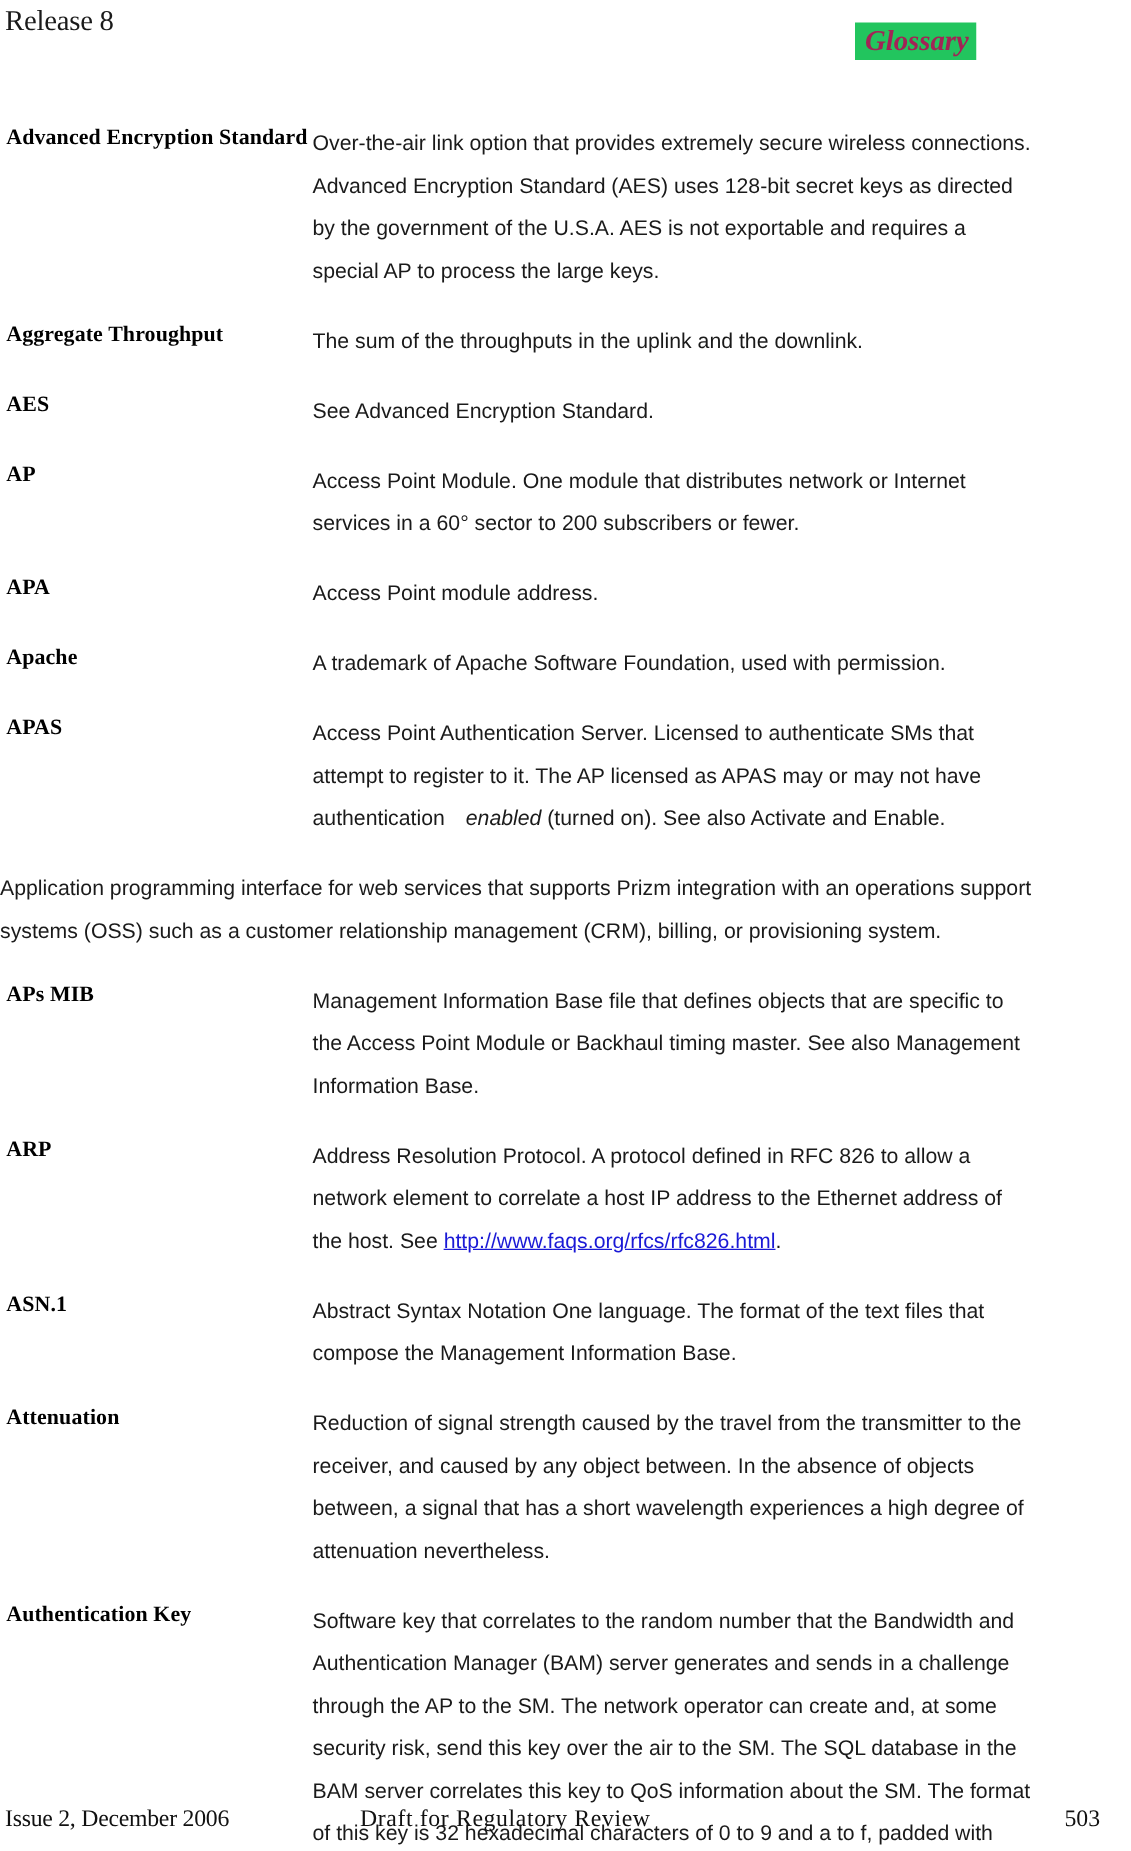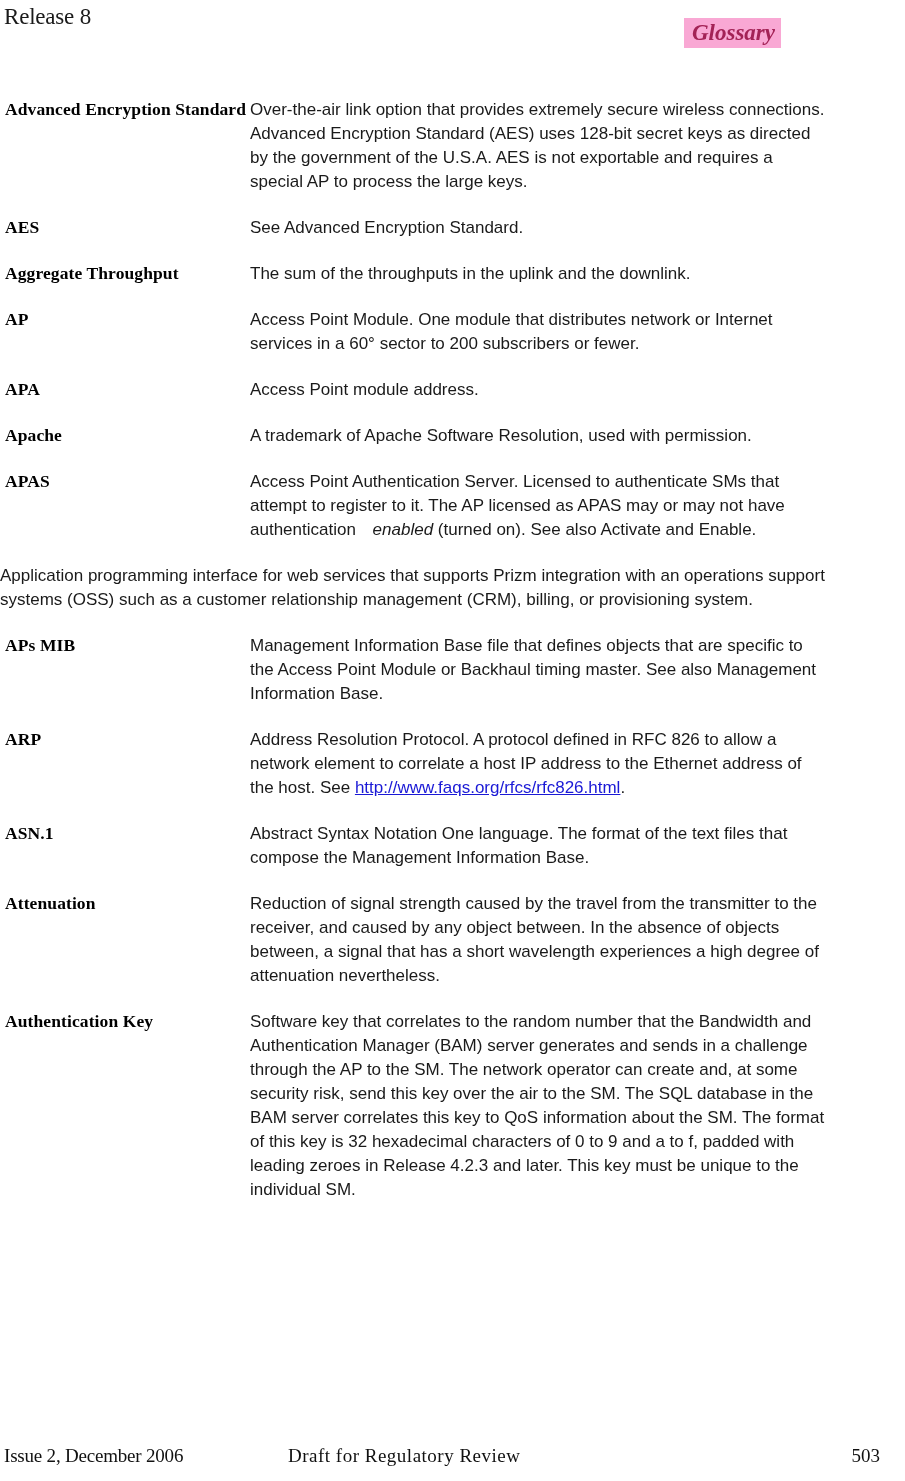--- a/index.html
+++ b/index.html
@@ -31,21 +31,21 @@
     font-family: "Liberation Serif", serif;
     font-size: 23px;
     letter-spacing: -0.2px;
     color: #1a1a1a;
     white-space: nowrap;
   }
   .header-chapter {
     position: absolute;
     right: 4px;
     top: 18px;
-    background: #f9a8d4;
+    background: #22c55e;
     color: #a32356;
     font-family: "Liberation Serif", serif;
     font-style: italic;
     font-weight: bold;
     font-size: 23px;
     line-height: 27px;
     padding: 1px 6px 2px 8px;
     white-space: nowrap;
   }
 
@@ -71,21 +71,21 @@
     font-size: 17.5px;
     line-height: 22px;
     color: #000;
     letter-spacing: 0.1px;
   }
   .entry-def {
     flex: 1 1 auto;
     padding-right: 5px;
     font-family: "Liberation Sans", sans-serif;
     font-size: 17px;
-    line-height: 24px;
+    line-height: 34px;
     color: #1a1a1a;
     text-align: left;
   }
   .entry-def em {
     font-style: italic;
     margin-left: 12px;
   }
   .entry-def a,
   .entry-def .link {
     color: #1a19d6;
@@ -137,38 +137,38 @@
   <div class="header-release">Release 8</div>
   <div class="header-chapter">Glossary</div>
 </div>
 
 <div class="glossary" id="glossary-list">
     <div class="entry">
       <div class="entry-term">Advanced Encryption Standard</div>
       <div class="entry-def"><span>Over-the-air link option that provides extremely secure wireless connections. Advanced Encryption Standard (AES) uses 128-bit secret keys as directed by the government of the U.S.A. AES is not exportable and requires a special AP to process the large keys.</span></div>
     </div>
     <div class="entry">
+      <div class="entry-term">Aggregate Throughput</div>
+      <div class="entry-def"><span>The sum of the throughputs in the uplink and the downlink.</span></div>
+    </div>
+    <div class="entry">
       <div class="entry-term">AES</div>
       <div class="entry-def"><span>See Advanced Encryption Standard.</span></div>
     </div>
     <div class="entry">
-      <div class="entry-term">Aggregate Throughput</div>
-      <div class="entry-def"><span>The sum of the throughputs in the uplink and the downlink.</span></div>
-    </div>
-    <div class="entry">
       <div class="entry-term">AP</div>
       <div class="entry-def"><span>Access Point Module. One module that distributes network or Internet services in a 60° sector to 200 subscribers or fewer.</span></div>
     </div>
     <div class="entry">
       <div class="entry-term">APA</div>
       <div class="entry-def"><span>Access Point module address.</span></div>
     </div>
     <div class="entry">
       <div class="entry-term">Apache</div>
-      <div class="entry-def"><span>A trademark of Apache Software Resolution, used with permission.</span></div>
+      <div class="entry-def"><span>A trademark of Apache Software Foundation, used with permission.</span></div>
     </div>
     <div class="entry">
       <div class="entry-term">APAS</div>
       <div class="entry-def"><span>Access Point Authentication Server. Licensed to authenticate SMs that attempt to register to it. The AP licensed as APAS may or may not have authentication </span><em>enabled</em><span> (turned on). See also Activate and Enable.</span></div>
     </div>
     <div class="entry">
       <div class="entry-def"><span>Application programming interface for web services that supports Prizm integration with an operations support systems (OSS) such as a customer relationship management (CRM), billing, or provisioning system.</span></div>
     </div>
     <div class="entry">
       <div class="entry-term">APs MIB</div>

